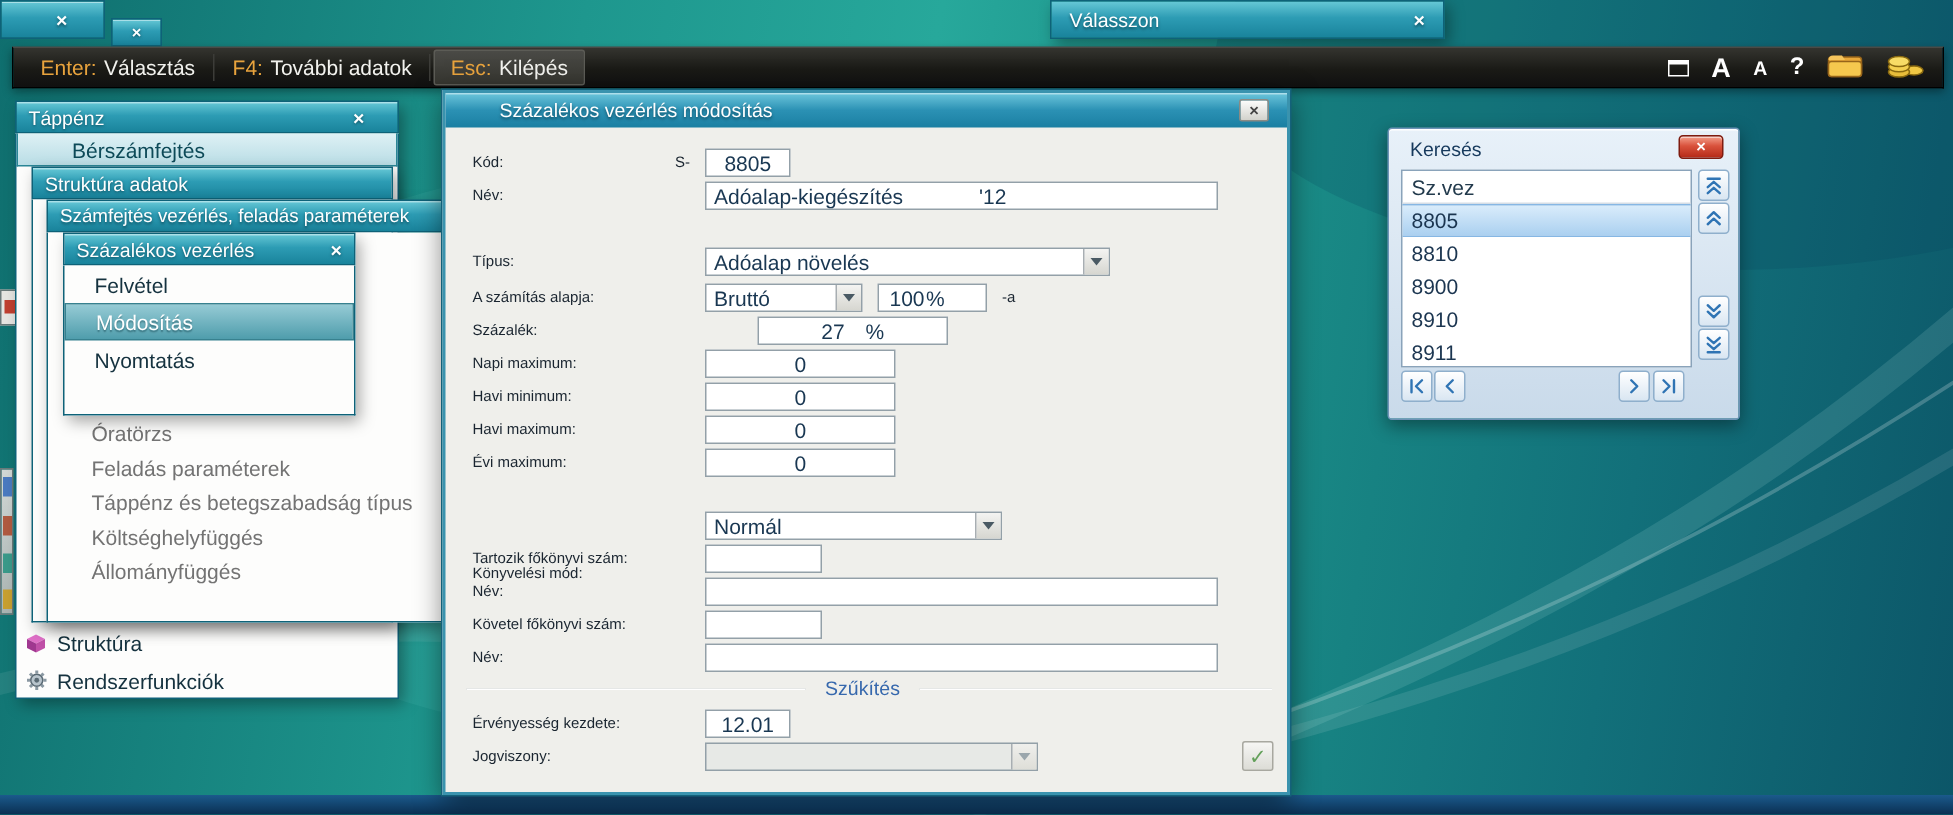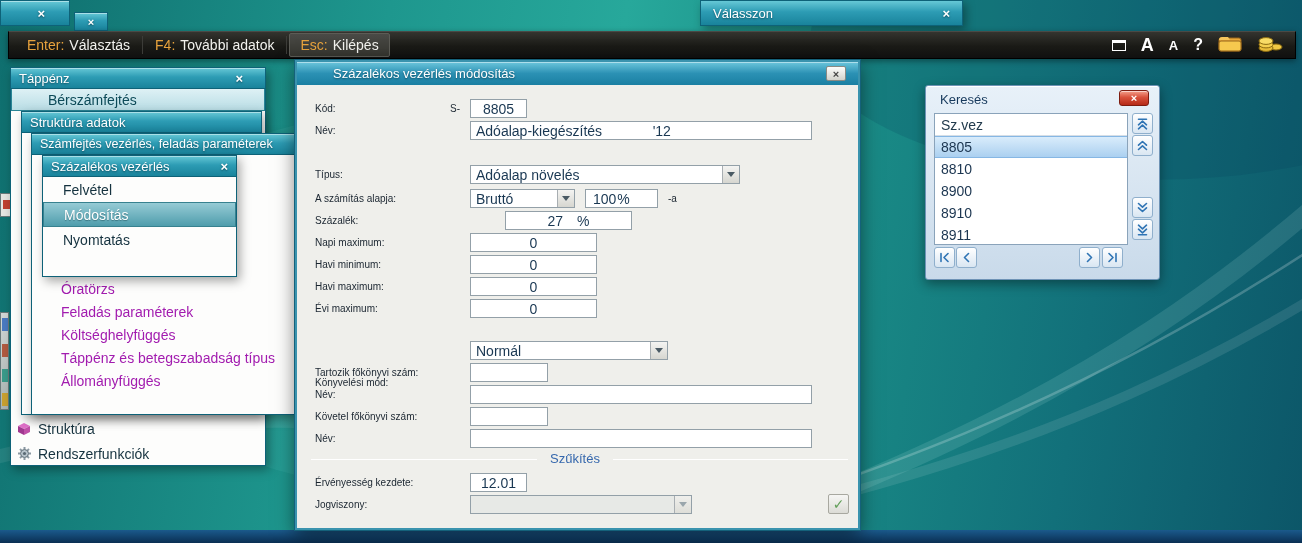--- a/index.html
+++ b/index.html
@@ -14,21 +14,21 @@
 
   
   .titlebar{background:linear-gradient(#66c8d6,#2d9cb4 45%,#19839b);border:1px solid #0e6278;color:#fff;font-size:13px;display:flex;align-items:center;padding:0 8px;text-shadow:0 1px 2px rgba(0,30,40,.55);box-shadow:inset 0 1px 0 rgba(255,255,255,.45);white-space:nowrap;overflow:hidden;}
   .tbx{margin-left:auto;font-weight:700;font-size:13px;}
   .win{box-shadow:3px 4px 10px rgba(0,0,0,.35);}
   .winbody{background:#fdfdfc;border:1px solid #0e6278;border-top:none;}
 
   
   .mitem{height:25px;display:flex;align-items:center;font-size:14px;color:#15323f;padding-left:20px;}
   .mitem.sel{background:linear-gradient(#96cbd5,#4f9dac);color:#fff;border:1px solid #37818f;text-shadow:0 1px 1px rgba(0,40,50,.4);}
-  .mitem2{height:23px;display:flex;align-items:center;font-size:14px;color:#a21caf;padding-left:29px;white-space:nowrap;}
+  .mitem2{height:23px;display:flex;align-items:center;font-size:14px;color:#737373;padding-left:29px;white-space:nowrap;}
   .pathrow{background:linear-gradient(#def1f5,#b9dde5);color:#0d4a58;border:1px solid #2a8696;border-top:none;font-size:14px;display:flex;align-items:center;padding-left:36px;}
   .mi-ico{width:18px;display:flex;justify-content:center;align-items:center;margin-left:4px;margin-right:5px;}
 
   
   #topbar{left:8px;top:31px;width:1288px;height:28px;background:linear-gradient(#34342f,#1a1a16 55%,#101010);border:1px solid #000;border-top-color:#4a4a46;display:flex;align-items:center;padding:0 12px 0 8px;box-shadow:0 2px 6px rgba(0,0,0,.4);}
   .sc{display:flex;align-items:center;gap:5px;font-size:14px;height:24px;padding:0 10px;white-space:nowrap;}
   .sc .k{color:#e8a33d;}
   .sc .v{color:#f2f2ee;}
   .sc.box{background:linear-gradient(#4a4a46,#35352f);border:1px solid #5c5c56;border-radius:2px;}
   .tb-sep{width:1px;height:18px;background:#3c3c38;margin:0 2px;}
@@ -192,24 +192,24 @@
   </div>
   <div class="winbody abs" style="left:0;right:0;top:22px;bottom:0;">
     <div style="height:122px;"></div>
     <div class="mitem2">
         <span>Óratörzs</span>
       </div>
     <div class="mitem2">
         <span>Feladás paraméterek</span>
       </div>
     <div class="mitem2">
+        <span>Táppénz és betegszabadság típus</span>
+      </div>
+    <div class="mitem2">
         <span>Költséghelyfüggés</span>
-      </div>
-    <div class="mitem2">
-        <span>Táppénz és betegszabadság típus</span>
       </div>
     <div class="mitem2">
         <span>Állományfüggés</span>
       </div>
   </div>
 </div>
 
 <div class="abs win" style="left:42px;top:155px;width:195px;height:122px;">
   <div class="titlebar" style="height:22px;justify-content:center;">
     <span>Százalékos vezérlés</span>

